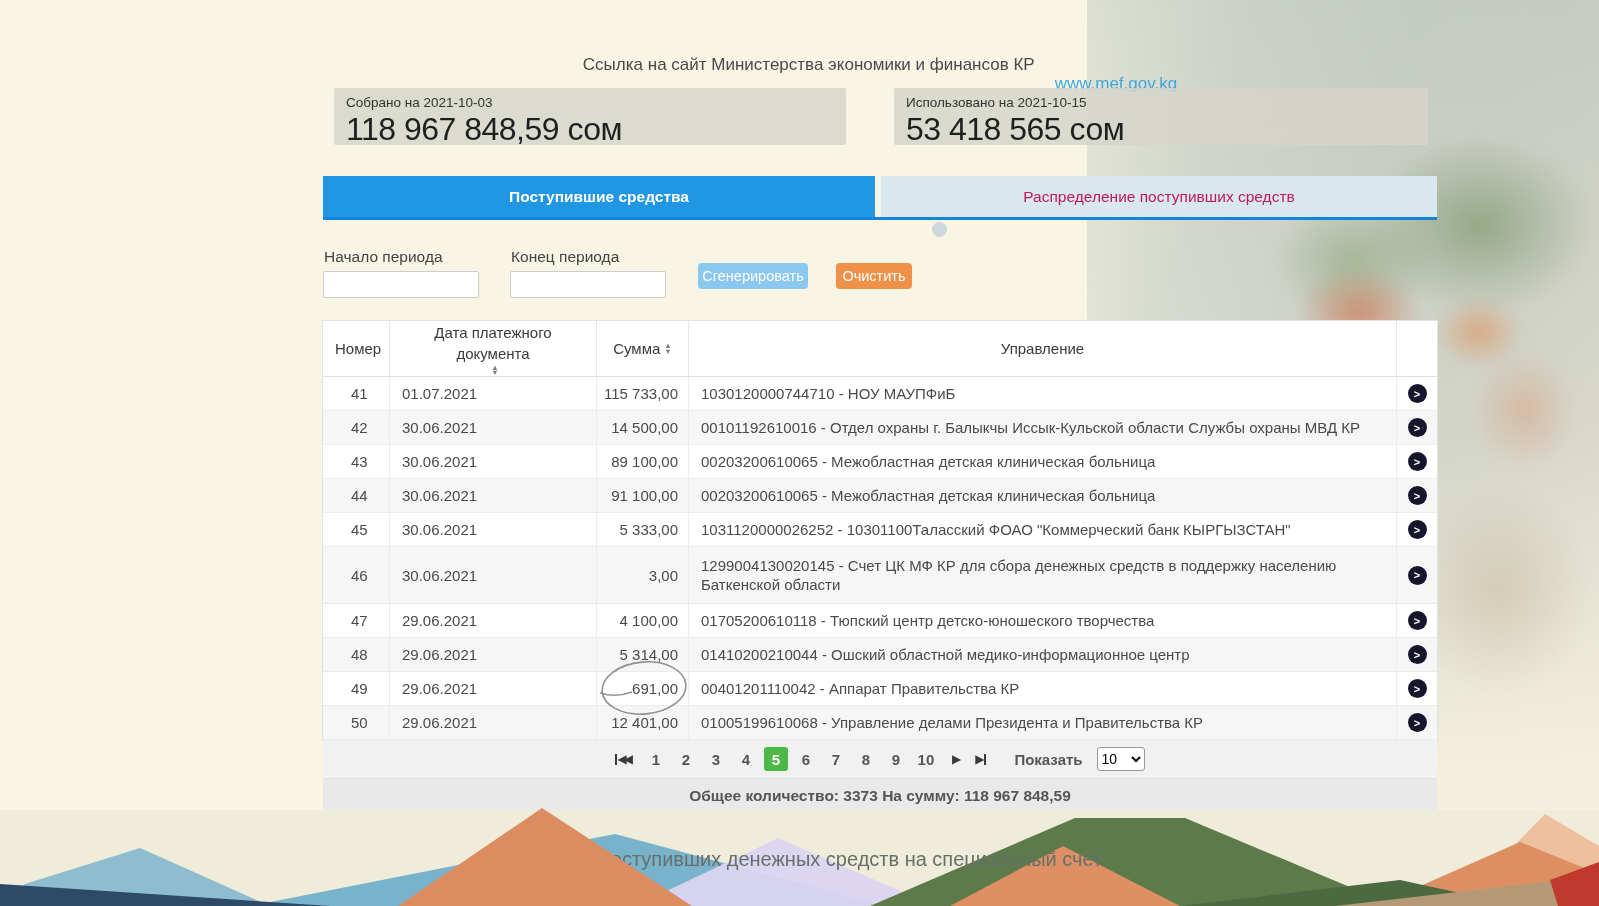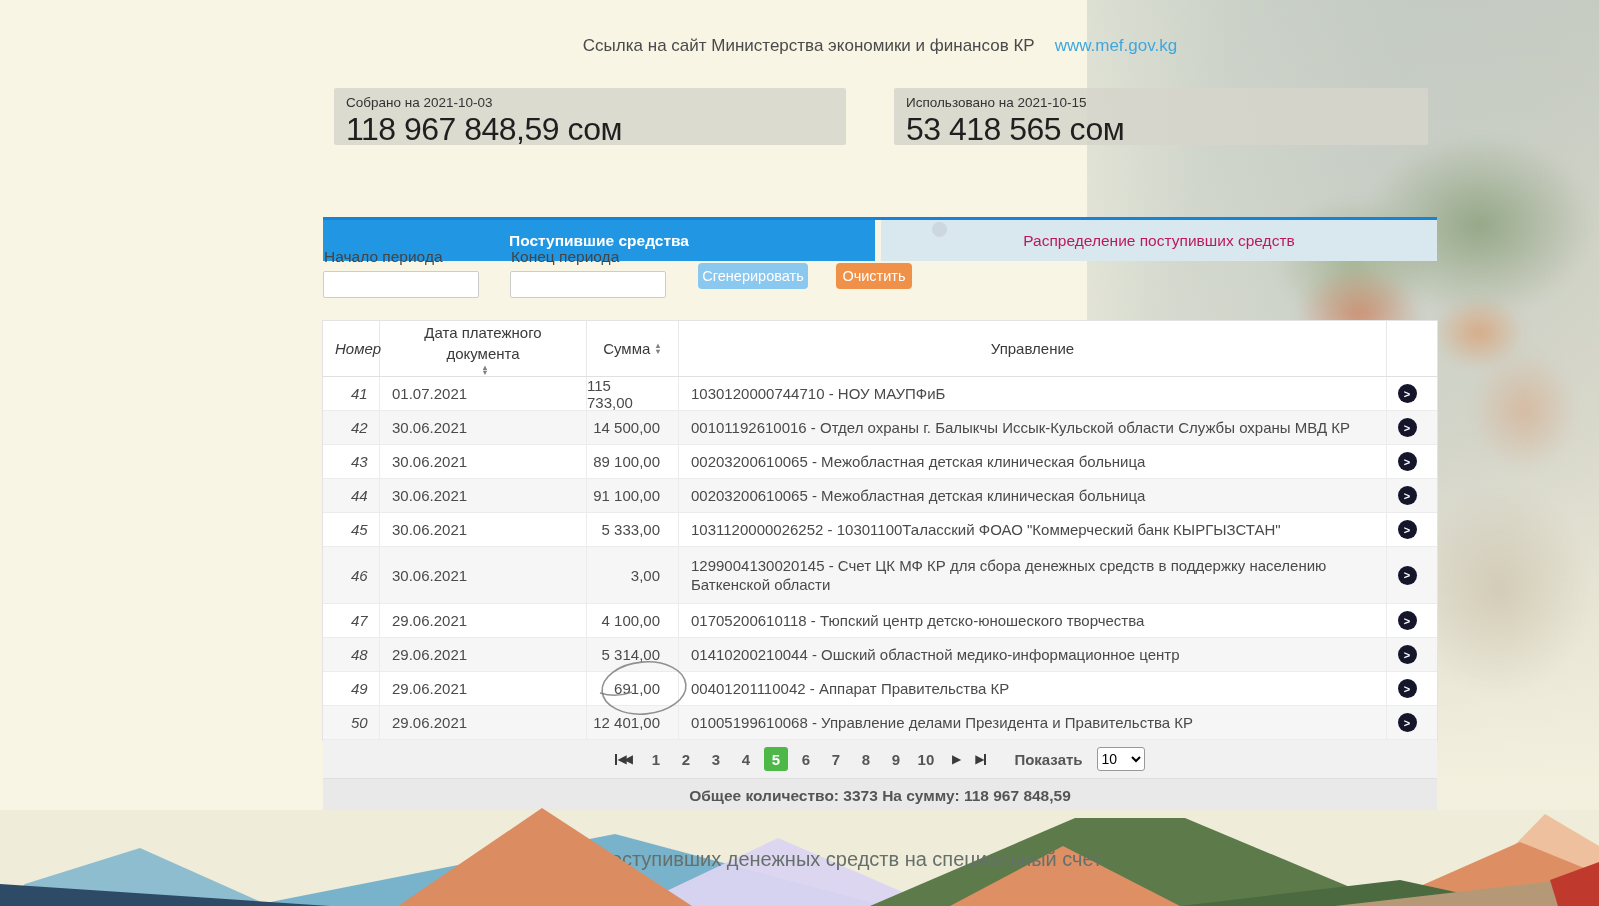--- a/index.html
+++ b/index.html
@@ -20,34 +20,34 @@
   .leaf1{right:-40px;top:100px;width:320px;height:250px;background:radial-gradient(closest-side, rgba(96,128,74,0.5), rgba(96,128,74,0) 72%);}
   .leaf2{right:130px;top:170px;width:230px;height:180px;background:radial-gradient(closest-side, rgba(122,150,92,0.45), rgba(122,150,92,0) 70%);}
   .flower1{right:150px;top:245px;width:180px;height:140px;background:radial-gradient(closest-side, rgba(208,98,55,0.55), rgba(208,98,55,0) 70%);}
   .flower2{right:55px;top:280px;width:130px;height:105px;background:radial-gradient(closest-side, rgba(222,132,70,0.5), rgba(222,132,70,0) 70%);}
   .face{right:5px;top:330px;width:140px;height:160px;background:radial-gradient(closest-side, rgba(214,178,150,0.75), rgba(214,178,150,0) 75%);}
   .torso{right:-20px;top:450px;width:240px;height:280px;background:radial-gradient(closest-side, rgba(196,182,156,0.5), rgba(196,182,156,0) 75%);}
 
   
   #header-line{position:absolute;top:36px;left:323px;width:1114px;z-index:2;
     display:flex;justify-content:center;align-items:center;gap:20px;font-size:17px;color:#4a4a4a;}
-  #header-line .link{color:#3fa7dc;cursor:pointer;}
+  #header-line .link{color:#3fa7dc;cursor:pointer;margin-top:38px;}
 
   
   .card{position:absolute;top:88px;height:57px;z-index:2;box-sizing:border-box;
     padding:7px 0 0 12px;border-radius:2px;}
   #card-collected{left:334px;width:512px;background:#dcdbd0;}
   #card-used{left:894px;width:534px;background:rgba(214,213,203,0.85);}
   .card-label{font-size:13.5px;color:#333;}
   .card-value{font-size:32px;color:#1f1f1f;letter-spacing:-0.5px;margin-top:1px;}
 
   
   #tabs{position:absolute;top:176px;left:323px;width:1114px;height:44px;z-index:2;}
   .tab{position:absolute;top:0;height:41px;display:flex;align-items:center;justify-content:center;
-    font-size:15.5px;cursor:pointer;margin-top:44px;}
+    font-size:15.5px;cursor:pointer;}
   #tab-incoming{left:0;width:552px;background:#2196e3;color:#fff;font-weight:bold;}
   #tab-distribution{left:558px;width:556px;background:#d9e7ee;color:#be185d;}
   #tab-underline{position:absolute;top:41px;left:0;width:1114px;height:3px;background:#1583d7;}
   #tab-dot{position:absolute;top:222px;left:932px;width:15px;height:15px;border-radius:50%;
     background:#ccd7de;z-index:2;}
 
   
   .filter-label{position:absolute;top:248px;font-size:15.5px;color:#444;z-index:2;}
   #label-start{left:324px;}
   #label-end{left:511px;}
@@ -61,38 +61,38 @@
   #btn-clear{left:836px;width:76px;background:#f0914a;}
 
   
   #table{position:absolute;top:321px;left:323px;width:1114px;height:419px;background:#fff;
     z-index:2;box-shadow:0 0 0 1px #e3e3e3;}
   .thead{display:flex;height:56px;box-sizing:border-box;border-bottom:1px solid #e0e0e0;
     font-size:15px;color:#3a3a3a;}
   .th{display:flex;align-items:center;justify-content:center;text-align:center;box-sizing:border-box;
     border-right:1px solid #e8e8e8;line-height:21px;}
   .th:last-child{border-right:none;}
-  .c-num{width:57px;font-style:italic;}
+  .c-num{width:67px;}
   .c-date{width:207px;}
   .c-sum{width:92px;}
   .c-payer{width:708px;}
   .c-act{width:40px;}
   .th.c-num{justify-content:flex-start;padding-left:12px;}
   .th.c-date{padding:0 26px;flex-wrap:wrap;}
   .sort-icon{display:inline-flex;flex-direction:column;margin-left:4px;color:#808080;
     font-size:7.5px;line-height:5.5px;vertical-align:middle;cursor:pointer;}
   .trow{display:flex;align-items:center;height:34px;box-sizing:border-box;
     border-bottom:1px solid #ececec;font-size:15px;color:#4a4a4a;background:#fff;}
   .trow.alt{background:#f6f6f6;}
   .trow.tall{height:57px;}
   .td{box-sizing:border-box;border-right:1px solid #ececec;height:100%;display:flex;align-items:center;}
   .td:last-child{border-right:none;}
   .td.c-num{padding-left:28px;}
   .td.c-date{padding-left:12px;}
-  .td.c-sum{justify-content:flex-end;padding-right:18px;}
+  .td.c-sum{justify-content:flex-end;padding-right:10px;}
   .td.c-payer{padding-left:12px;padding-right:10px;line-height:19px;}
   .td.c-act{justify-content:center;}
   .detail-btn{width:19px;height:19px;border-radius:50%;background:#15152c;color:#fff;
     display:flex;align-items:center;justify-content:center;font-size:11px;font-weight:700;cursor:pointer;}
   #annotation-svg{position:absolute;inset:0;pointer-events:none;}
 
   
   #pager{position:absolute;top:740px;left:323px;width:1114px;height:39px;background:#f1f1f1;
     z-index:2;display:flex;align-items:center;justify-content:center;gap:14px;
     font-size:15px;color:#555;border-bottom:1px solid #e0e0e0;box-sizing:border-box;}

